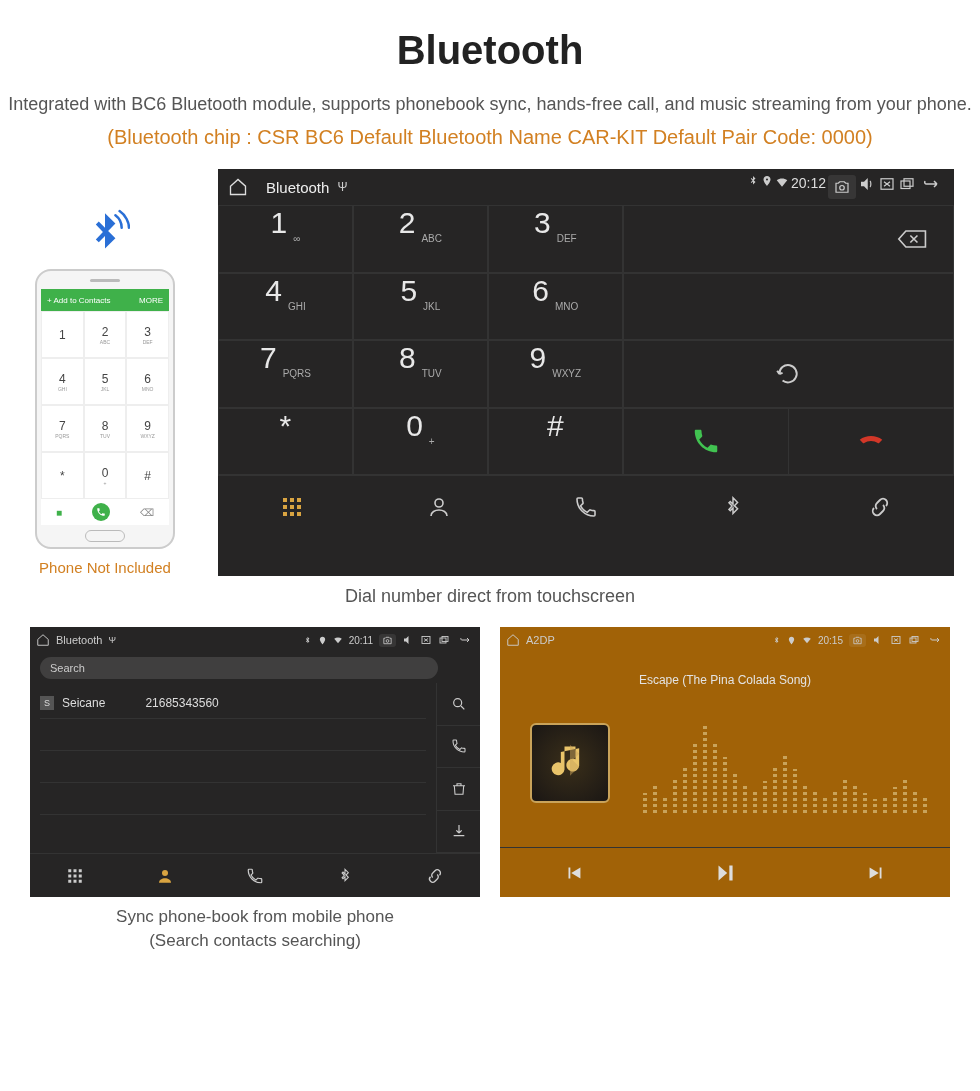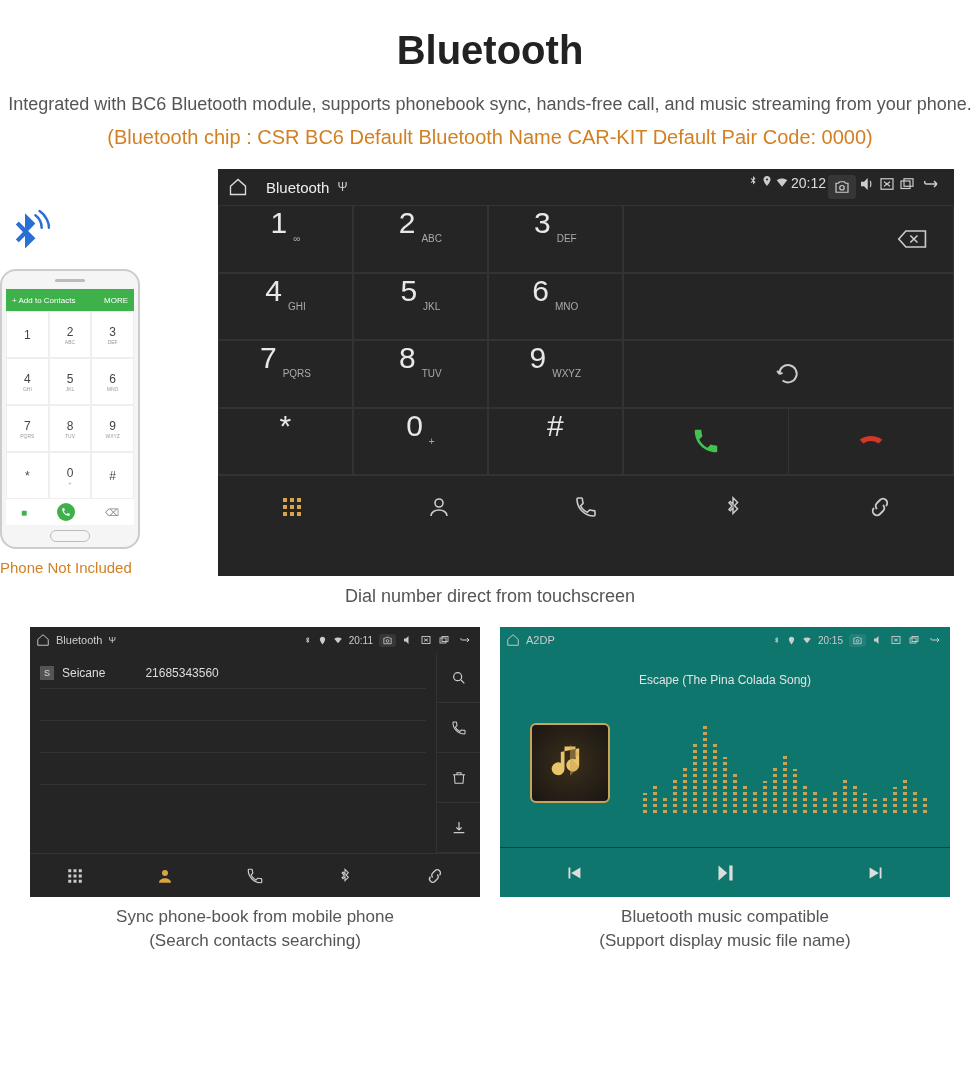--- a/index.html
+++ b/index.html
@@ -31,20 +31,21 @@
   margin-top: 8px;
 }
 .main-row {
   display: flex;
   margin-top: 20px;
 }
 .phone-column {
   width: 210px;
   display: flex;
   flex-direction: column;
+  align-items: center;
   padding-top: 40px;
 }
 .bt-icon {
   width: 50px;
   height: 50px;
   position: relative;
 }
 .bt-icon svg { width: 50px; height: 50px; }
 .phone-mock {
   width: 140px;
@@ -270,21 +271,21 @@
 }
 .small-tabs > div {
   flex:1;
   display:flex;
   align-items:center;
   justify-content:center;
   cursor:pointer;
 }
 .music-panel {
   width: 450px;
-  background: #0f766e;
+  background: #a16207;
   height: 270px;
   display:flex;
   flex-direction:column;
 }
 .music-body {
   flex:1;
   display:flex;
   align-items:center;
   justify-content:center;
   flex-direction:column;
@@ -640,20 +641,23 @@
               <path stroke="#ccc" stroke-width="1.8" d="M8 9l8 6M16 9l-8 6"></path>
             </svg>
           <svg width="12" height="12" viewBox="0 0 24 24">
               <rect x="4" y="8" width="12" height="10" fill="none" stroke="#ccc" stroke-width="1.8"></rect>
               <rect x="8" y="5" width="12" height="10" fill="none" stroke="#ccc" stroke-width="1.8"></rect>
             </svg>
           <svg width="18" height="12" viewBox="0 0 24 24" style="transform:scaleX(-1)">
               <path fill="none" stroke="#ccc" stroke-width="2" d="M4 12h14c2 0 3-2 2-4M4 12l4-4M4 12l4 4"></path>
             </svg>
         </div>
+      </div>
+      <div class="search-bar">
+        <span>Search</span>
       </div>
       <div class="contact-body">
         <div class="contact-list">
           <div class="contact-row">
             <span class="badge">S</span>
             <span>Seicane</span>
             <span class="phone">21685343560</span>
           </div>
           <div class="contact-row"></div>
           <div class="contact-row"></div>
@@ -820,18 +824,14 @@
               <path fill="#ddd" d="M6 5v14l8-7zM16 5h3v14h-3z"></path>
             </svg>
           </span>
         <span>
             <svg width="22" height="22" viewBox="0 0 24 24">
               <path fill="#ddd" d="M16 6v12h2V6zM5 6v12l10-6z"></path>
             </svg>
           </span>
       </div>
     </div>
-    <div class="small-caption">
-      <span>Bluetooth music compatible</span><br>
-      <span>(Support display music file name)</span>
-    </div>
   </div>
 </div>
 
 </body></html>

